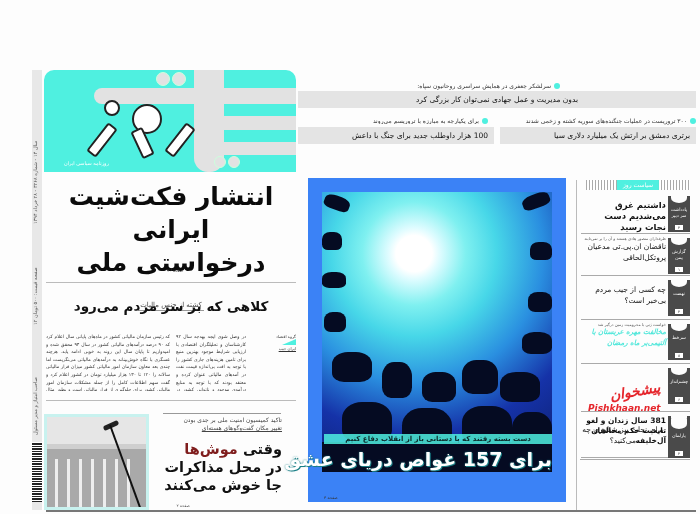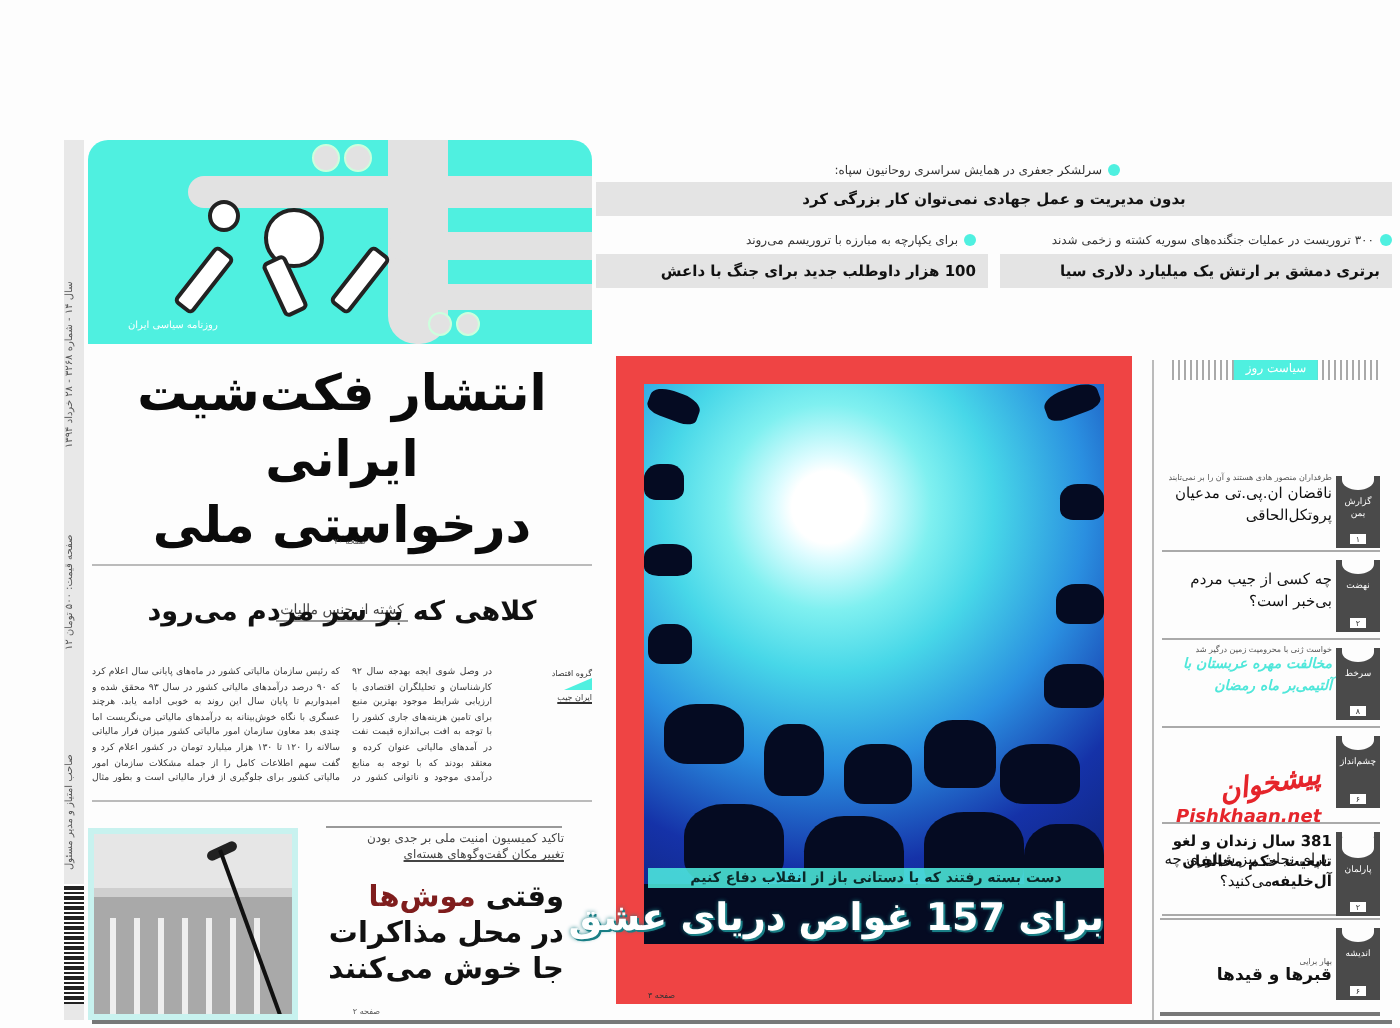--- a/index.html
+++ b/index.html
@@ -19,21 +19,21 @@
   .masthead { left: 44px; top: 70px; width: 252px; height: 102px; background: #4ff0e0; border-radius: 10px 10px 0 0; overflow: hidden; }
   .mh-bar { position: absolute; background: #e2e2e2; }
   .mh-dot { position: absolute; border-radius: 50%; background: #e2e2e2; border: 1px solid #cfd; }
   .mh-tile { position: absolute; background: #fff; border: 2px solid #222; border-radius: 3px; }
   .mh-circle { position: absolute; background: #fff; border: 2px solid #222; border-radius: 50%; }
   .mh-sub { position: absolute; left: 20px; bottom: 6px; font-size: 5px; color: #fff; }
 
   
   .teaser-kicker { font-size: 6px; color: #333; white-space: nowrap; }
   .teaser-kicker .dot { display: inline-block; width: 6px; height: 6px; border-radius: 50%; background: #4ff0e0; margin-left: 3px; vertical-align: middle; }
-  .teaser-bar { background: #e4e4e4; font-weight: bold; font-size: 7.5px; text-align: center; padding: 4px 6px; white-space: nowrap; }
+  .teaser-bar { background: #e4e4e4; font-weight: normal; font-size: 7.5px; text-align: center; padding: 4px 6px; white-space: nowrap; }
 
   
   .headline { left: 46px; top: 180px; width: 250px; text-align: center; font-weight: bold; font-size: 25px; line-height: 33px; color: #0b0b0b; }
   .page-ref { font-size: 4px; color: #555; }
   .rule { height: 1px; background: #bbb; }
 
   .kicker-box { font-size: 7px; color: #444; border-bottom: 1px solid #999; padding: 1px 2px; display: inline-block; }
   .subhead { font-weight: bold; font-size: 13.5px; color: #111; text-align: center; }
   .body-col { font-size: 4.6px; line-height: 7.6px; color: #333; text-align: justify; height: 58px; overflow: hidden; }
   .author-tag { font-size: 4px; color: #333; text-align: right; }
@@ -43,21 +43,21 @@
   .photo-frame { left: 44px; top: 414px; width: 105px; height: 96px; background: #c8f2ef; padding: 3px; }
   .photo { width: 100%; height: 100%; background: linear-gradient(#e6e6e6 0 30%, #cfcfcf 30% 35%, #a9a9a9 35% 100%); position: relative; overflow: hidden; }
   .photo .col { position: absolute; bottom: 0; width: 3px; height: 48px; background: #eee; }
   .photo .mic { position: absolute; left: 62px; top: 8px; width: 2px; height: 92px; background: #111; transform: rotate(-20deg); transform-origin: top; }
   .photo .mic-head { position: absolute; left: 56px; top: 6px; width: 16px; height: 5px; background: #222; border-radius: 3px; transform: rotate(-25deg); }
   .photo-kicker { font-size: 6px; color: #444; line-height: 8px; text-align: right; }
   .photo-head { font-weight: bold; font-size: 14.5px; line-height: 18px; color: #111; text-align: right; }
   .photo-head .accent { color: #7f1d1d; }
 
   
-  .cover { left: 308px; top: 178px; width: 258px; height: 324px; background: #ef4444; }
+  .cover { left: 308px; top: 178px; width: 258px; height: 324px; background: #3b82f6; }
   .cover-img { position: absolute; left: 14px; top: 14px; width: 230px; height: 280px; overflow: hidden;
     background: radial-gradient(circle at 40% 22%, #ffffff 0 7%, #dffcff 10%, #7ff0f0 20%, #47d7e8 32%, #2a8fe0 50%, #1532a8 70%, #0c1c66 100%); }
   .diver { position: absolute; background: #050b22; border-radius: 40% 40% 30% 30%; }
   .cover-cap { position: absolute; left: 16px; right: 14px; background: rgba(79,240,224,0.85); font-size: 7px; font-weight: bold; color: #0b2a2a; text-align: center; white-space: nowrap; padding: 1px 0; }
   .cover-title { position: absolute; left: 14px; right: 14px; text-align: center; font-weight: bold; font-size: 19px; color: #ffffff; text-shadow: 0 0 2px #1a7f86, 1px 1px 0 #1a7f86; white-space: nowrap; }
   .cover-ref { position: absolute; left: 16px; bottom: 2px; font-size: 4px; color: #333; }
 
   
   .rcol { left: 576px; top: 180px; width: 120px; height: 330px; border-left: 1px solid #bbb; }
   .rcol-header { position: absolute; right: 6px; top: 0; width: 104px; height: 10px;
@@ -190,20 +190,26 @@
   <div class="cover-cap" dir="rtl" style="top:256px;">دست بسته رفتند که با دستانی باز از انقلاب دفاع کنیم</div>
   <div class="cover-title" dir="rtl" style="top:270px;">برای 157 غواص دریای عشق</div>
   <div class="cover-ref" dir="rtl">صفحه ۳</div>
 </div>
 
 <div class="abs rcol">
   <div class="rcol-header">
     <span dir="rtl">سیاست روز</span>
   </div>
 
+  <div class="ritem" style="top:12px;height:42px;">
+    <div class="badge"><span>یادداشت</span><br><span>سر دبیر</span><div class="pg">۲</div></div>
+    <div class="txt" dir="rtl" style="top:8px;">
+        <div class="t">داشتیم غرق می‌شدیم دست نجات رسید</div>
+      </div>
+  </div>
 
   <div class="ritem" style="top:54px;height:42px;">
     <div class="badge"><span>گزارش</span><br><span>یمن</span><div class="pg">۱</div></div>
     <div class="txt" dir="rtl" style="top:2px;">
         <div class="kick">طرفداران منصور هادی هستند و آن را بر نمی‌تابند</div>
         <div class="t light">ناقضان ان.پی.تی مدعیان پروتکل‌الحاقی</div>
       </div>
   </div>
 
   <div class="ritem" style="top:96px;height:44px;">
@@ -239,27 +245,20 @@
   <div class="ritem" style="top:280px;height:0;border:none;"></div>
 </div>
 
 <div class="abs" style="left:576px;top:458px;width:120px;height:52px;">
   <div class="ritem" style="top:-40px;height:42px;">
     <div class="badge"><span>پارلمان</span><div class="pg">۲</div></div>
     <div class="txt" dir="rtl" style="top:6px;text-align:center;">
         <div class="t light">برای نجات بیز شیلوری چه می‌کنید؟</div>
       </div>
   </div>
-  <div class="ritem" style="top:2px;height:48px;border-bottom:2px solid #777;">
-    <div class="badge"><span>اندیشه</span><div class="pg">۶</div></div>
-    <div class="txt" dir="rtl" style="top:18px;">
-        <div class="kick">بهار برایی</div>
-        <div class="t">قبرها و قیدها</div>
-      </div>
-  </div>
 </div>
 
 <div class="abs watermark">
   <span class="fa" dir="rtl">پیشخوان</span>
   <span class="en">Pishkhaan.net</span>
 </div>
 
 <div class="abs bottom-rule"></div>
 
 </body></html>

